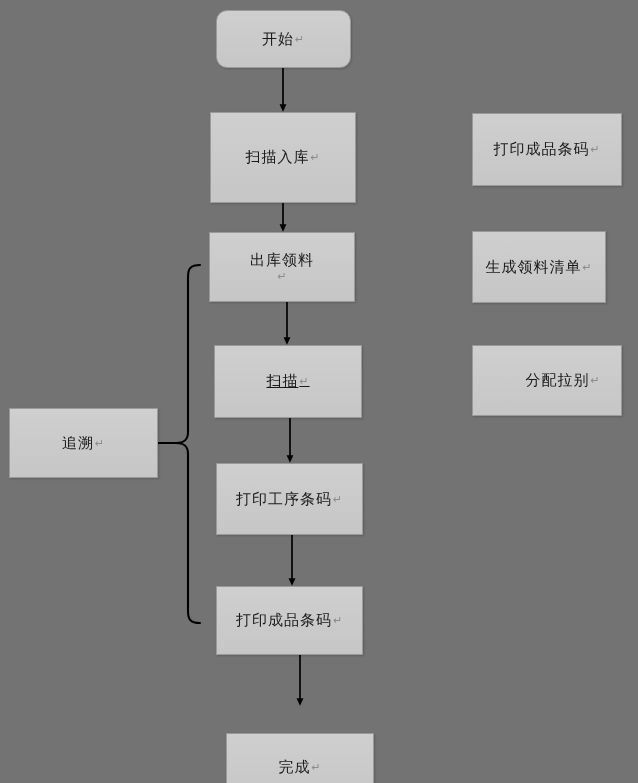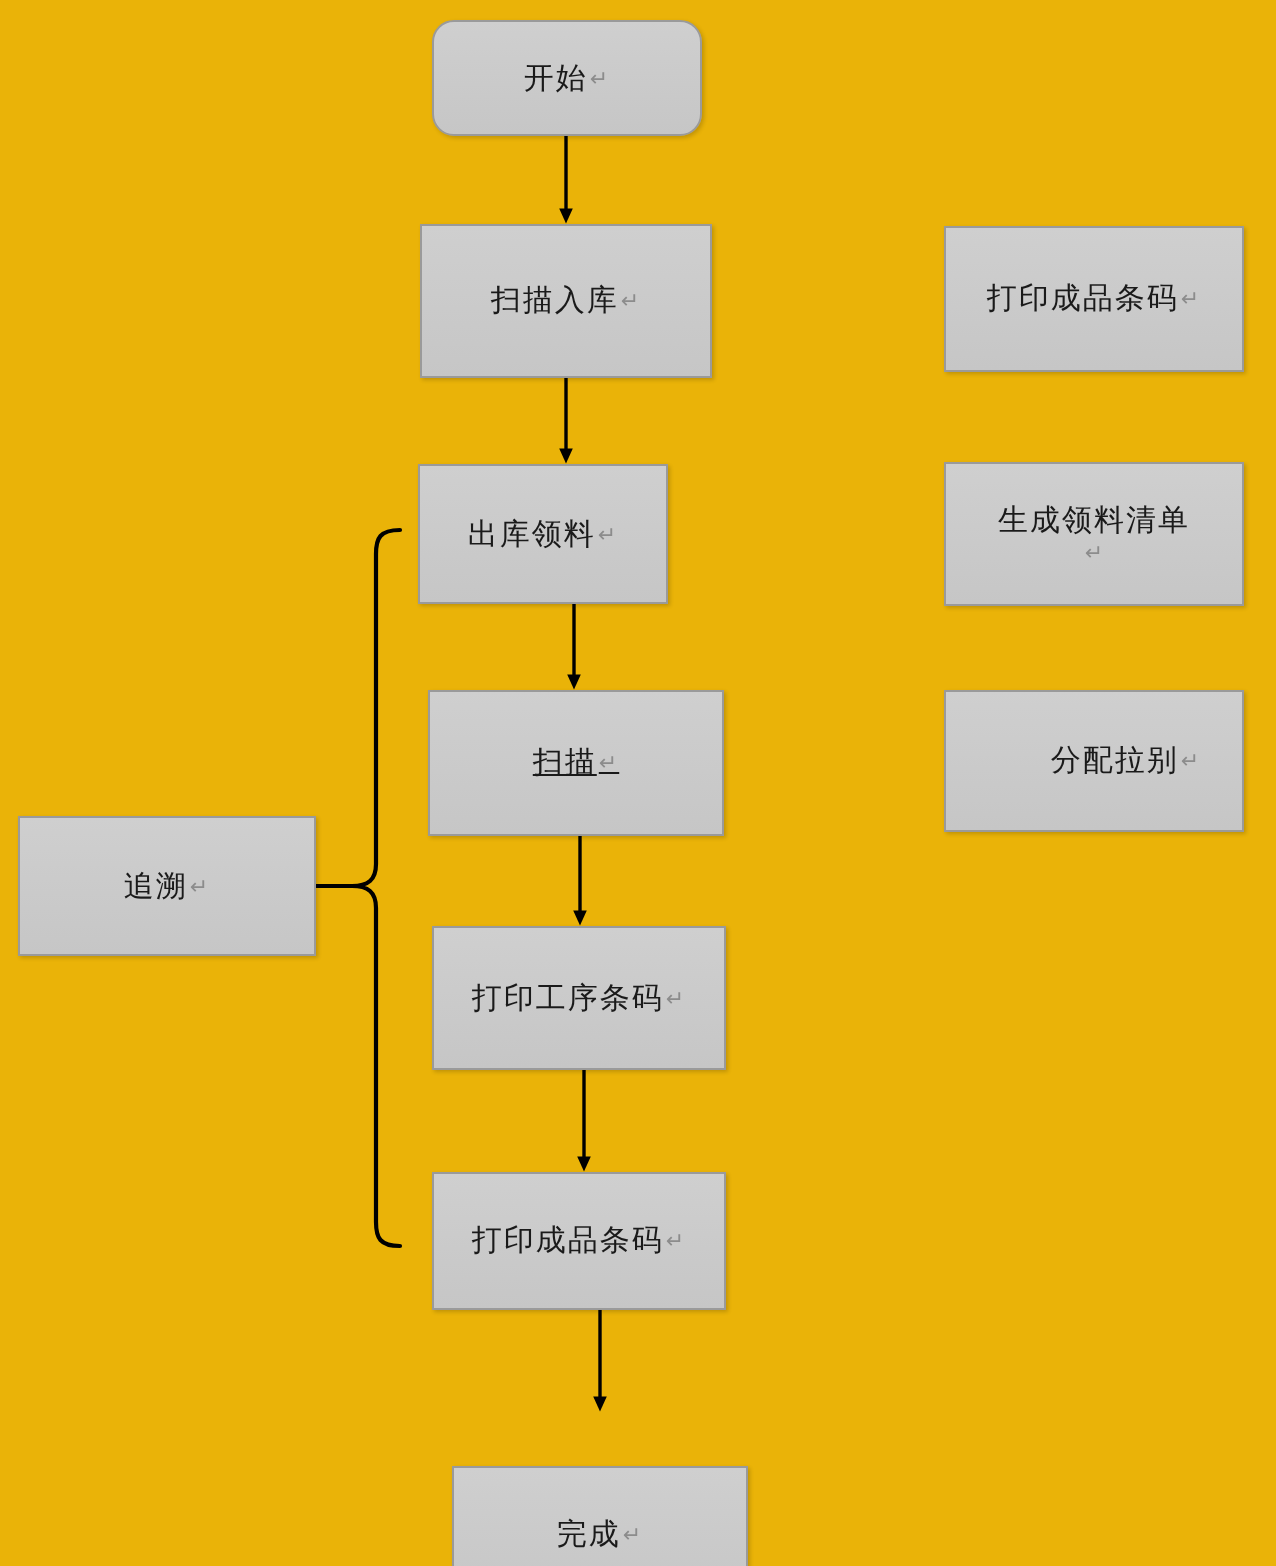--- a/index.html
+++ b/index.html
@@ -8,21 +8,21 @@
     padding: 0;
     background: #ffffff;
   }
   body {
     font-family: "Liberation Sans", "DejaVu Sans", sans-serif;
   }
   #canvas {
     position: relative;
     width: 638px;
     height: 783px;
-    background: #eab308;
+    background: #737373;
     overflow: hidden;
   }
   .node {
     position: absolute;
     box-sizing: border-box;
     background: #c9c9c9;
     background: linear-gradient(to bottom, #cfcfcf 0%, #c6c6c6 100%);
     border: 1px solid #9a9a9a;
     box-shadow: 1px 1px 2px rgba(0,0,0,0.18);
     display: flex;
@@ -84,26 +84,26 @@
                C 188 619, 190 623, 200 623"></path>
       <line x1="158" y1="443" x2="177" y2="443"></line>
     </g>
   </svg>
 
   <div class="node rounded" style="left:216px; top:10px; width:135px; height:58px;">
     <span class="label">开始</span>
       <span class="pilcrow">↵</span>
   </div>
 
-  <div class="node" style="left:210px; top:112px; width:146px; height:77px;">
+  <div class="node" style="left:210px; top:112px; width:146px; height:91px;">
     <span class="label">扫描入库</span>
       <span class="pilcrow">↵</span>
   </div>
 
-  <div class="node" style="left:209px; top:232px; width:125px; height:70px;">
+  <div class="node" style="left:209px; top:232px; width:146px; height:70px;flex-direction:column;">
     <span class="label">出库领料</span>
       <span class="pilcrow">↵</span>
   </div>
 
   <div class="node" style="left:214px; top:345px; width:148px; height:73px;text-decoration:underline;">
     <span class="label">扫描</span>
       <span class="pilcrow">↵</span>
   </div>
 
   <div class="node" style="left:216px; top:463px; width:147px; height:72px;">
@@ -119,21 +119,21 @@
   <div class="node" style="left:226px; top:706px; width:148px; height:69px;margin-top:27px;">
     <span class="label">完成</span>
       <span class="pilcrow">↵</span>
   </div>
 
   <div class="node" style="left:472px; top:113px; width:150px; height:73px;">
     <span class="label">打印成品条码</span>
       <span class="pilcrow">↵</span>
   </div>
 
-  <div class="node" style="left:472px; top:231px; width:150px; height:72px;flex-direction:column;">
+  <div class="node" style="left:472px; top:231px; width:134px; height:72px;">
     <span class="label">生成领料清单</span>
       <span class="pilcrow">↵</span>
   </div>
 
   <div class="node" style="left:472px; top:345px; width:150px; height:71px;padding-left:32px;">
     <span class="label">分配拉别</span>
       <span class="pilcrow">↵</span>
   </div>
 
   <div class="node" style="left:9px; top:408px; width:149px; height:70px;">

